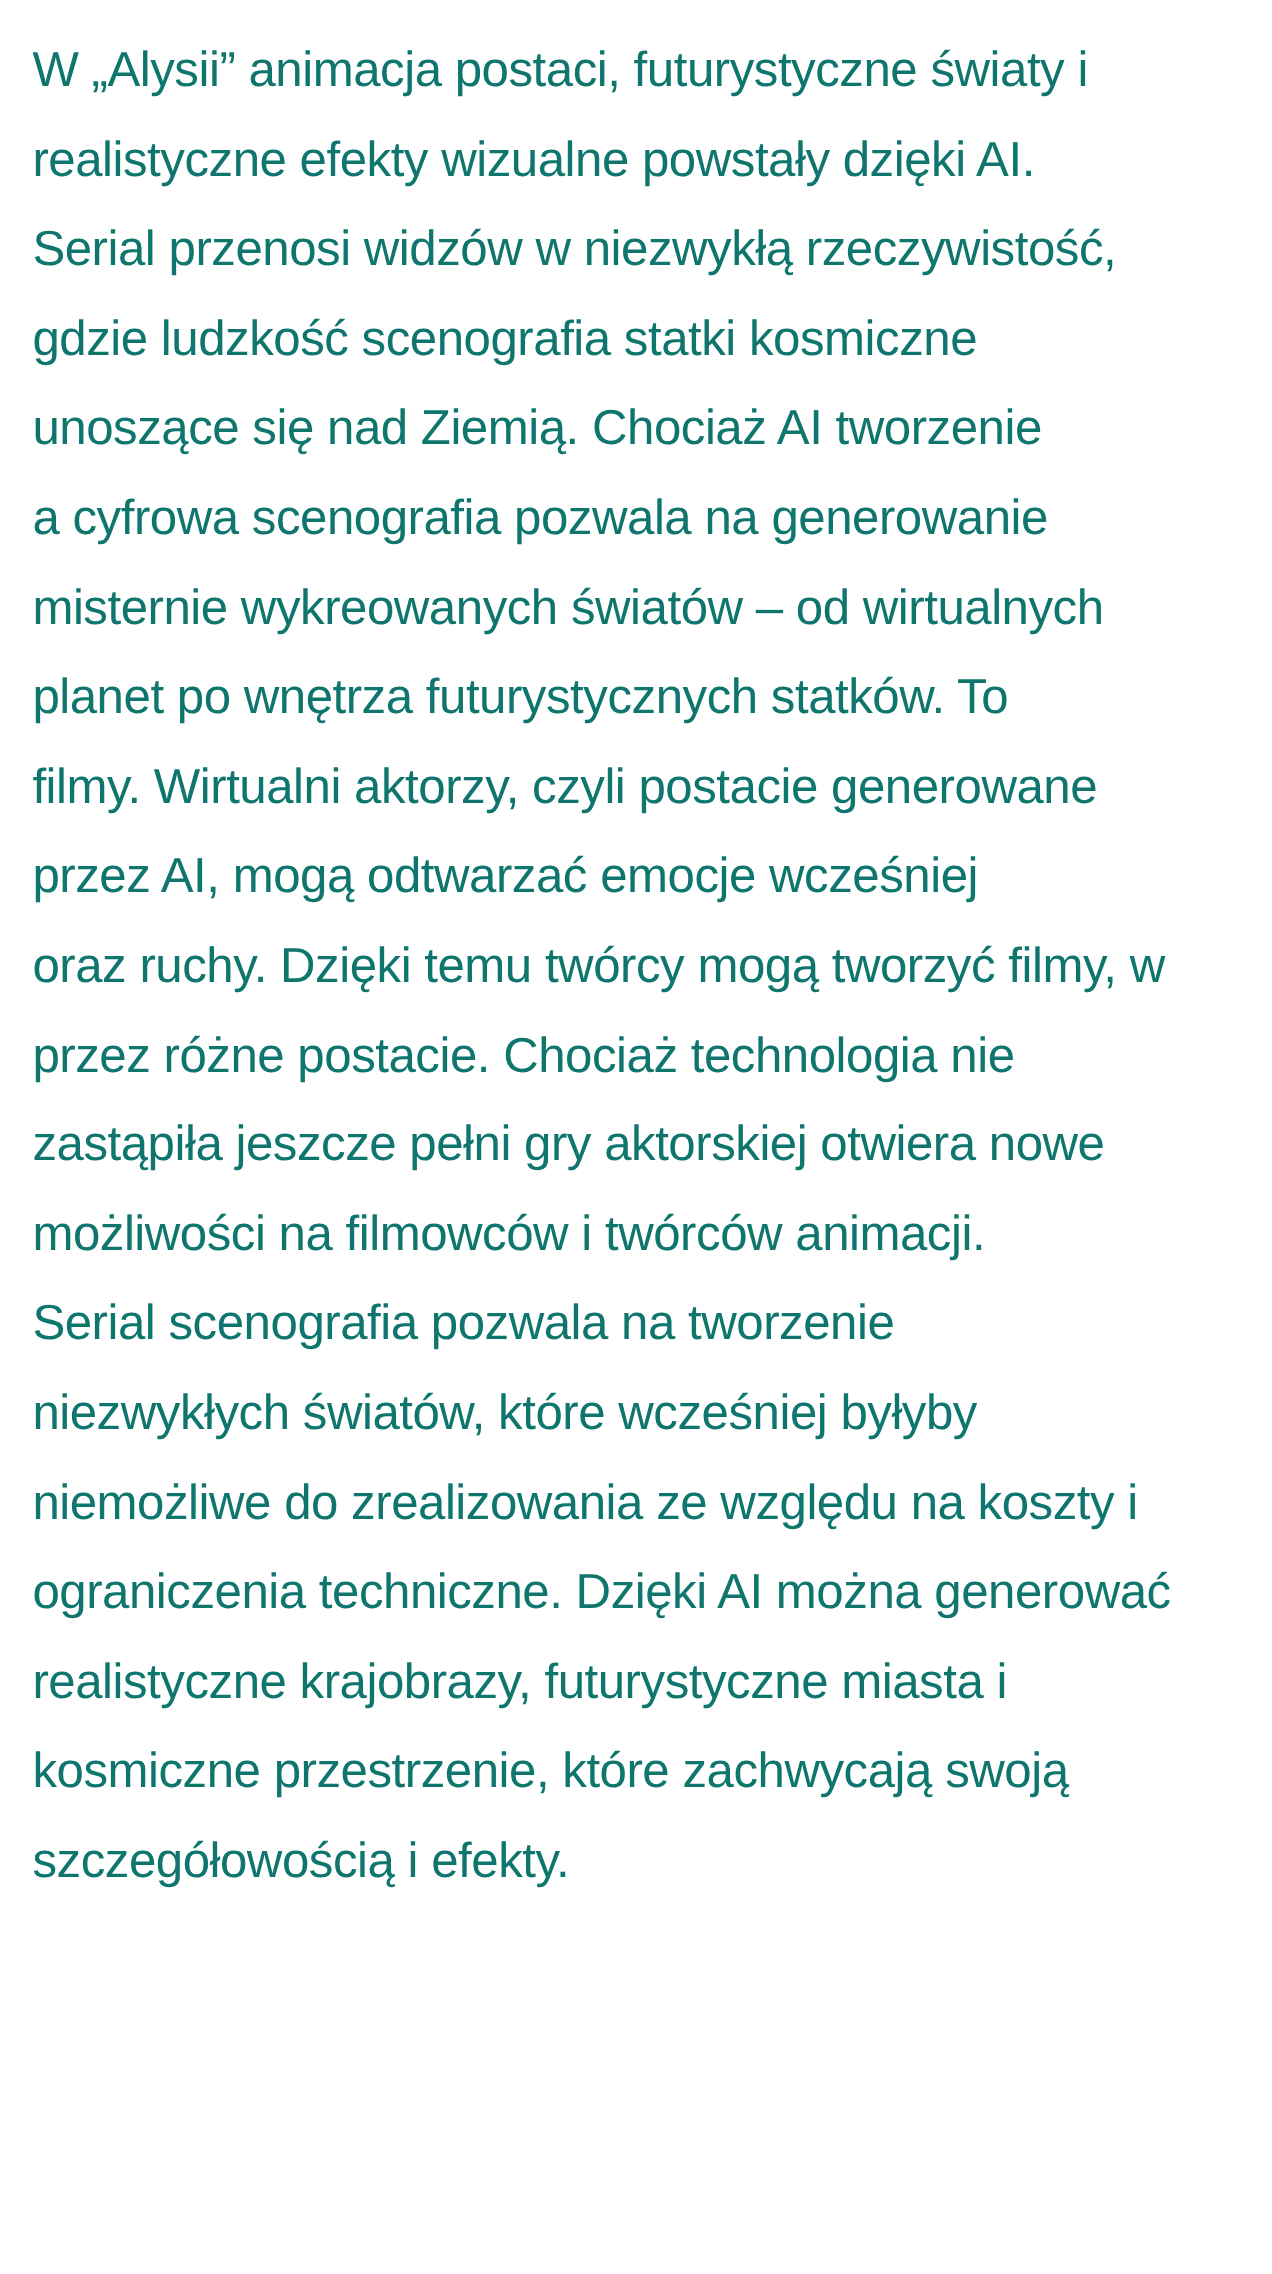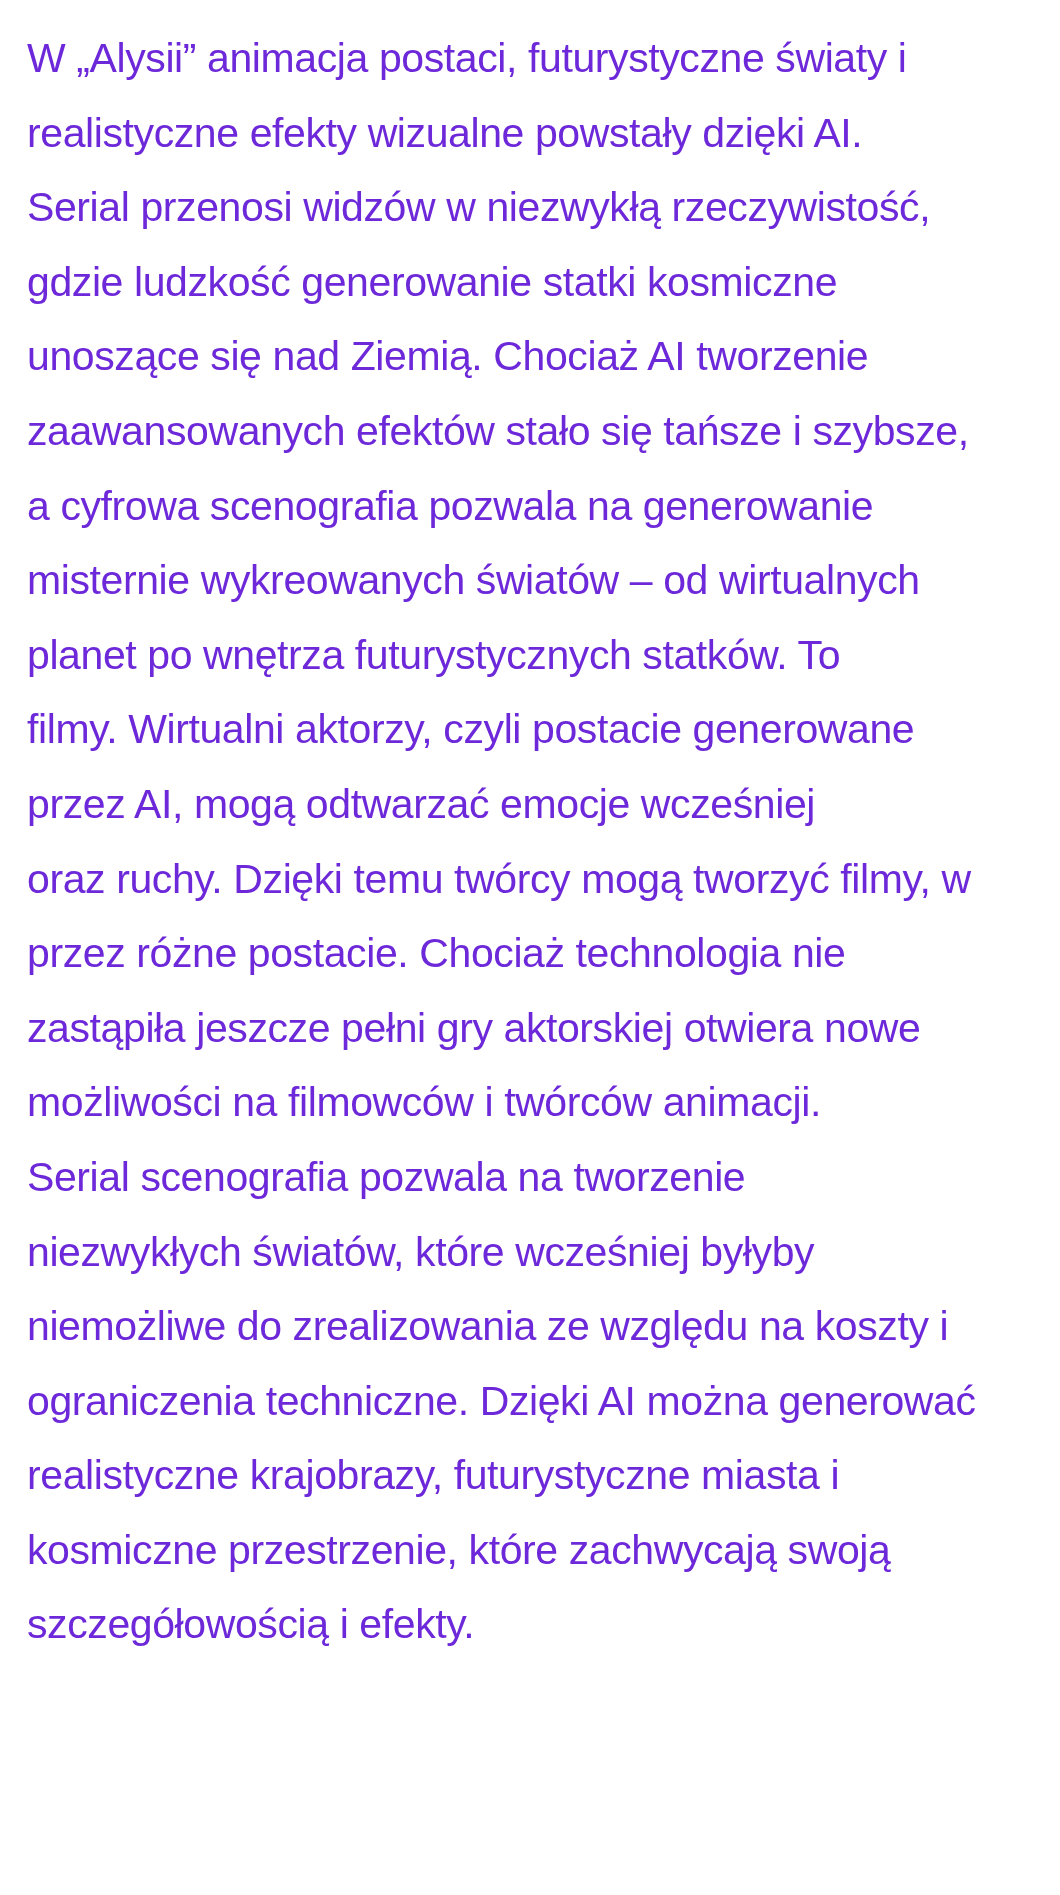--- a/index.html
+++ b/index.html
@@ -9,40 +9,39 @@
   }
   body {
     width: 1060px;
     height: 1895px;
     overflow: hidden;
     font-family: "Liberation Sans", "DejaVu Sans", sans-serif;
   }
   .article-text {
     box-sizing: border-box;
     padding: 21px 20px 0 27px;
-    color: #6d28d9;
+    color: #0f766e;
   }
   .text-line {
     font-size: 41px;
     line-height: 74.6px;
     letter-spacing: -0.4px;
     white-space: nowrap;
     font-weight: 400;
   }
 </style>
 </head>
 <body>
 
 <div class="article-text">
   <div class="text-line">W „Alysii” animacja postaci, futurystyczne światy i</div>
   <div class="text-line">realistyczne efekty wizualne powstały dzięki AI.</div>
   <div class="text-line">Serial przenosi widzów w niezwykłą rzeczywistość,</div>
-  <div class="text-line">gdzie ludzkość generowanie statki kosmiczne</div>
+  <div class="text-line">gdzie ludzkość scenografia statki kosmiczne</div>
   <div class="text-line">unoszące się nad Ziemią. Chociaż AI tworzenie</div>
-  <div class="text-line">zaawansowanych efektów stało się tańsze i szybsze,</div>
   <div class="text-line">a cyfrowa scenografia pozwala na generowanie</div>
   <div class="text-line">misternie wykreowanych światów – od wirtualnych</div>
   <div class="text-line">planet po wnętrza futurystycznych statków. To</div>
   <div class="text-line">filmy. Wirtualni aktorzy, czyli postacie generowane</div>
   <div class="text-line">przez AI, mogą odtwarzać emocje wcześniej</div>
   <div class="text-line">oraz ruchy. Dzięki temu twórcy mogą tworzyć filmy, w</div>
   <div class="text-line">przez różne postacie. Chociaż technologia nie</div>
   <div class="text-line">zastąpiła jeszcze pełni gry aktorskiej otwiera nowe</div>
   <div class="text-line">możliwości na filmowców i twórców animacji.</div>
   <div class="text-line">Serial scenografia pozwala na tworzenie</div>

